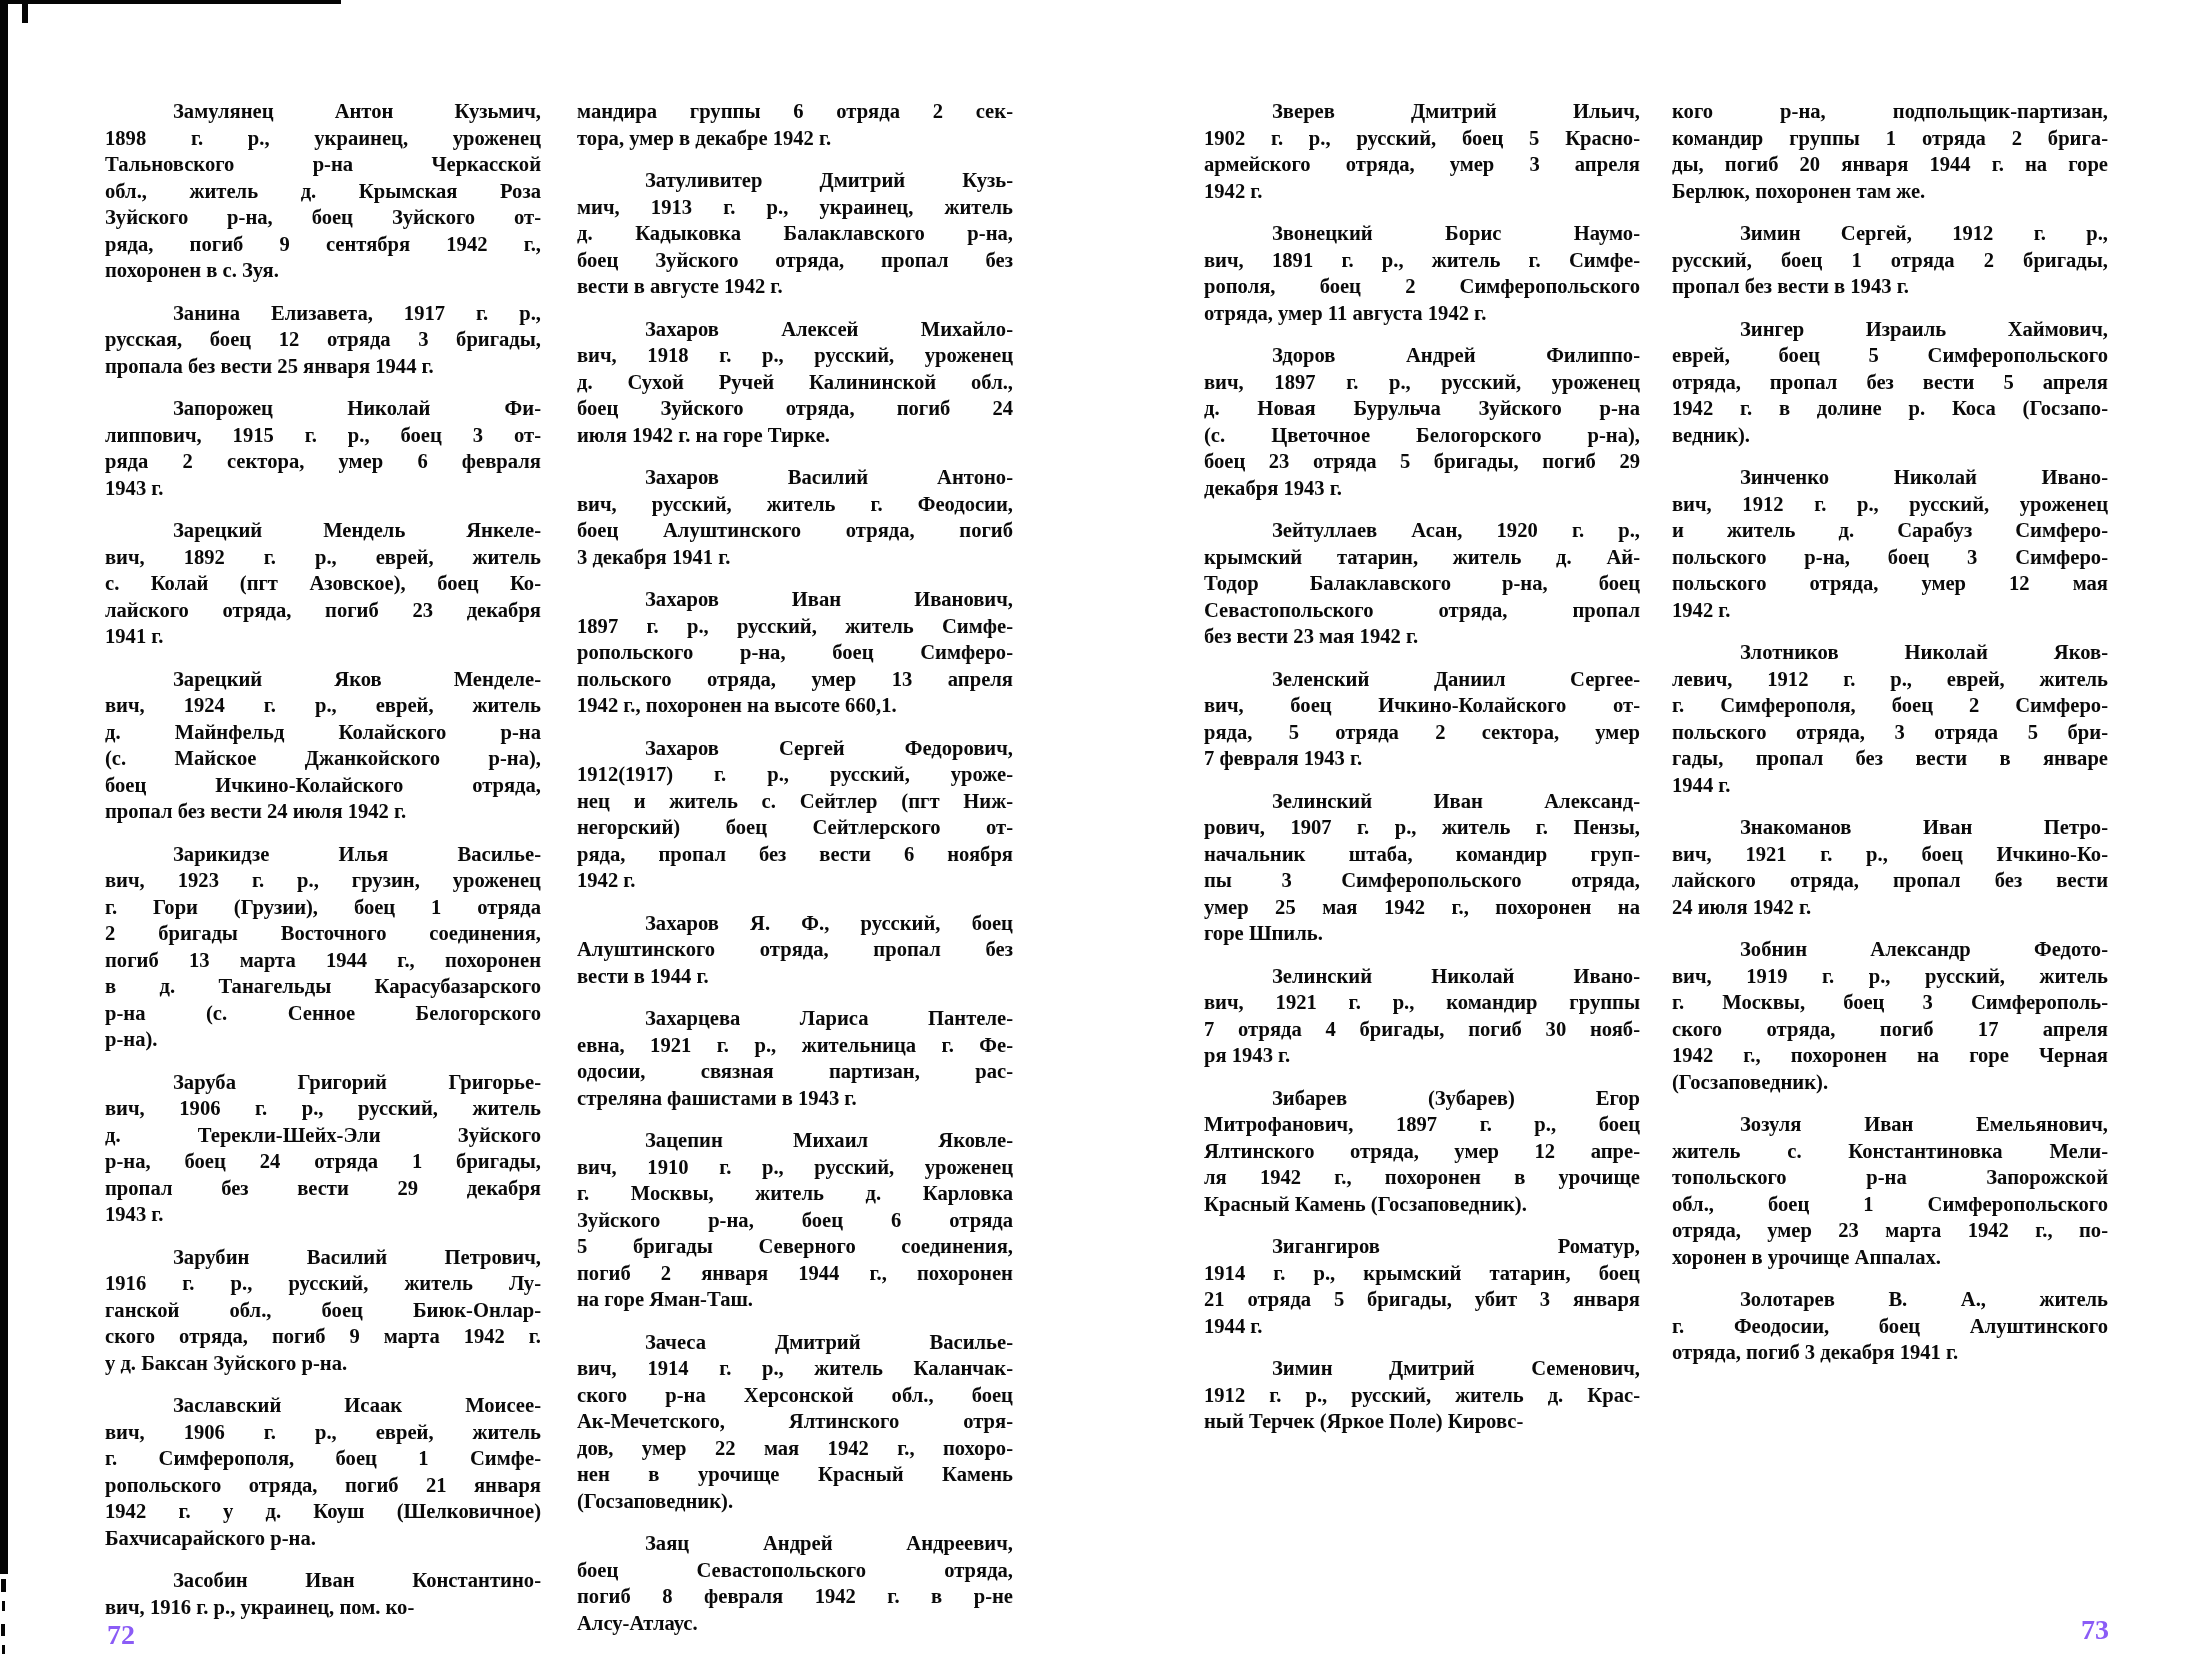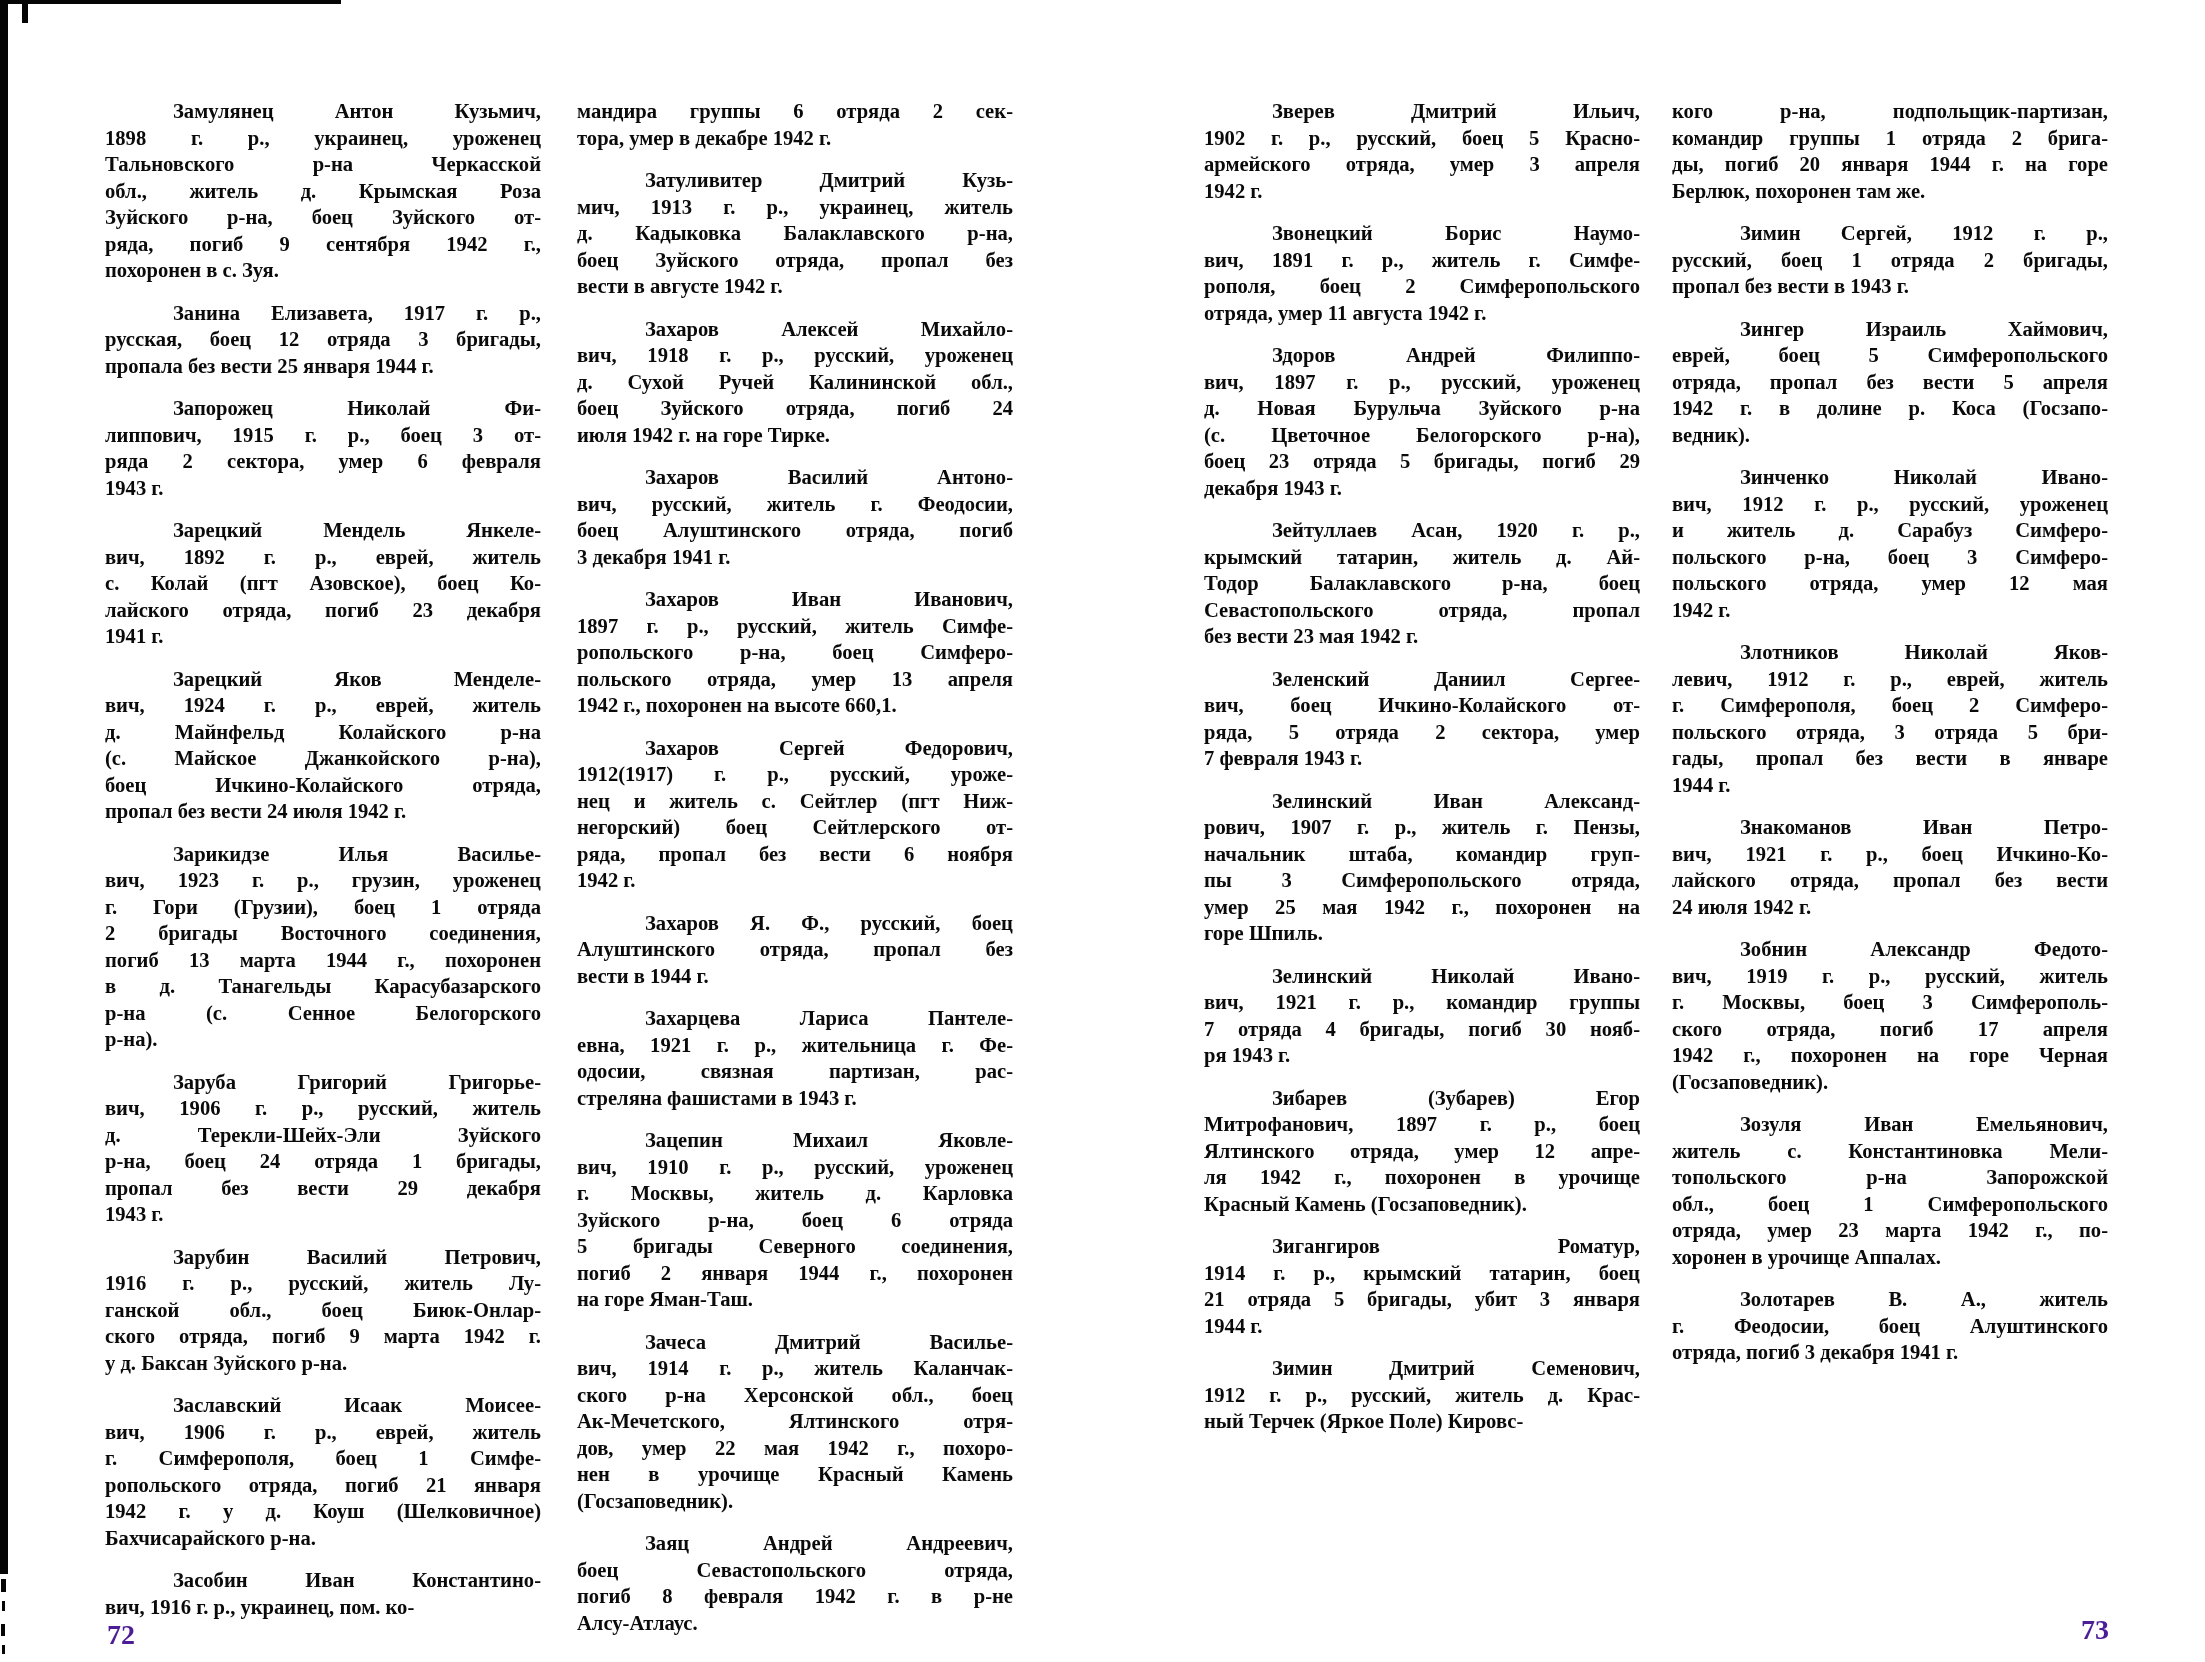--- a/index.html
+++ b/index.html
@@ -29,21 +29,21 @@
     text-align:justify;
     text-align-last:justify;
     overflow:hidden;
   }
   .line.first{text-indent:68px;}
   .line.last{text-align-last:left;}
   .page-num{
     position:absolute;
     font-size:28px;
     font-weight:700;
-    color:#4c1d95;
+    color:#8b5cf6;
   }
   #page-num-left{left:107px;top:1619px;}
   #page-num-right{right:96px;top:1614px;text-align:right;}
   
   .artifact{position:absolute;background:#050505;}
   #edge-left-bar{left:0;top:0;width:8px;height:1574px;}
   #edge-top-strip{left:0;top:0;width:341px;height:3.7px;}
   #edge-dash-1{left:22px;top:2.9px;width:5.9px;height:20px;}
   #edge-speck-1{left:0.7px;top:1579px;width:5.2px;height:13.3px;}
   #edge-speck-2{left:1.5px;top:1601px;width:3.7px;height:10.3px;}

